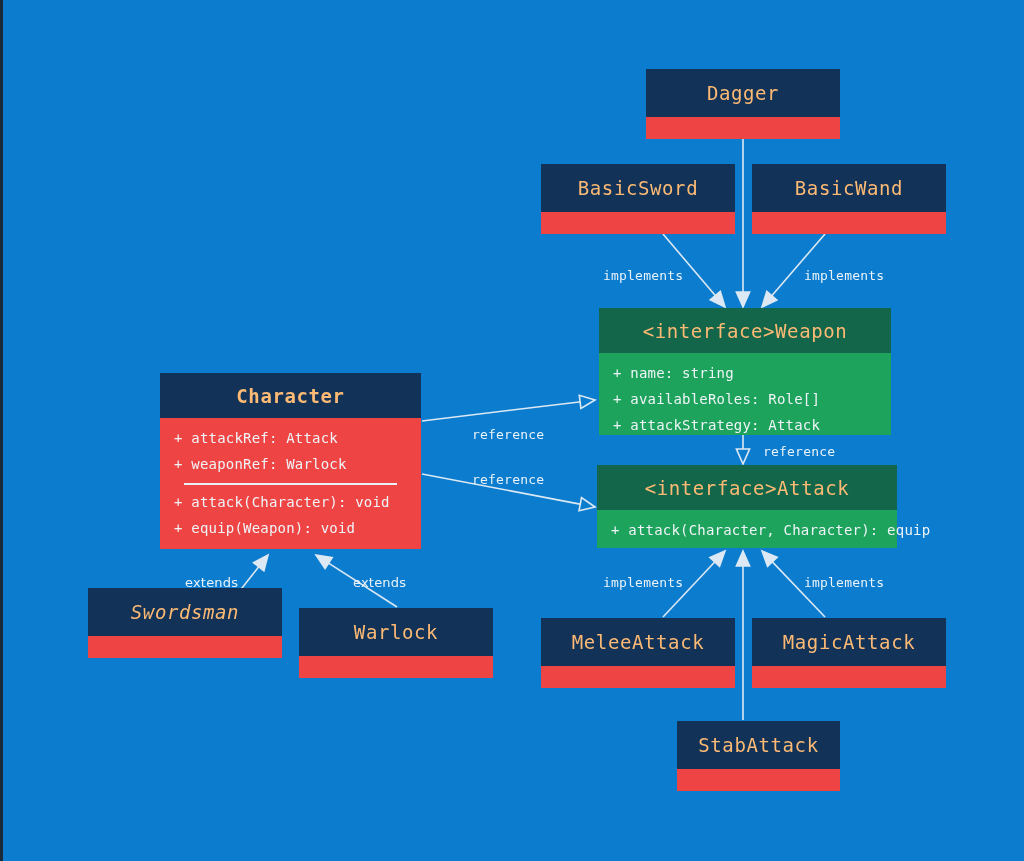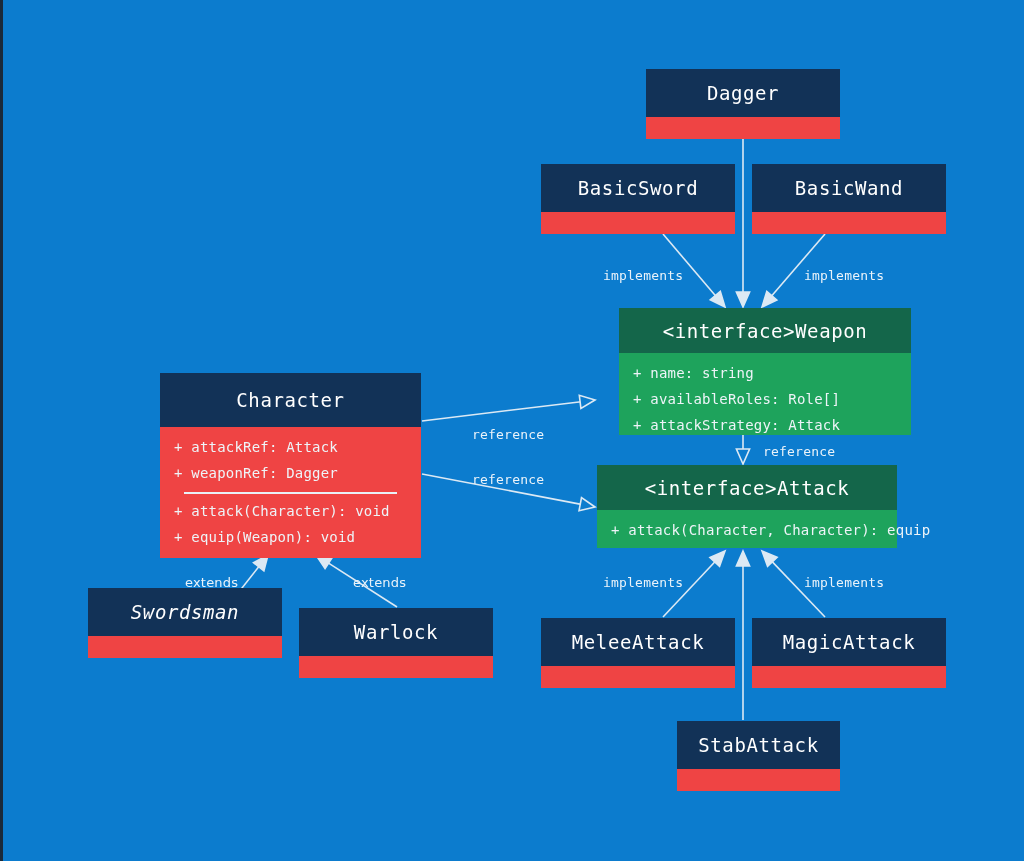--- a/index.html
+++ b/index.html
@@ -24,21 +24,21 @@
     pointer-events: none;
   }
   .uml-box {
     position: absolute;
     box-sizing: border-box;
   }
   .uml-header {
     display: flex;
     align-items: center;
     justify-content: center;
-    color: #ffffff;
+    color: #fdba74;
     font-size: 19px;
     letter-spacing: 0.6px;
     white-space: nowrap;
     text-align: center;
   }
   .cls .uml-header { background: #123257; }
   .cls .uml-body  { background: #ef4444; }
   .iface .uml-header { background: #14664a; }
   .iface .uml-body   { background: #1ea35c; }
 
@@ -109,44 +109,44 @@
         <div class="uml-body" style="height: 22px;"></div>
       </div>
       <div class="uml-box cls" style="left: 538px; top: 164px; width: 194px; height: 70px;">
         <div class="uml-header" style="height: 48px;">BasicSword</div>
         <div class="uml-body" style="height: 22px;"></div>
       </div>
       <div class="uml-box cls" style="left: 749px; top: 164px; width: 194px; height: 70px;">
         <div class="uml-header" style="height: 48px;">BasicWand</div>
         <div class="uml-body" style="height: 22px;"></div>
       </div>
-      <div class="uml-box iface" style="left: 616px; top: 308px; width: 292px; height: 127px;">
+      <div class="uml-box iface" style="left: 596px; top: 308px; width: 292px; height: 127px;">
         <div class="uml-header" style="height: 45px;">&lt;interface&gt;Weapon</div>
         <div class="uml-body" style="height: 82px;">
           <div class="members">
             <div class="member">+ name: string</div>
             <div class="member">+ availableRoles: Role[]</div>
             <div class="member">+ attackStrategy: Attack</div>
           </div>
         </div>
       </div>
       <div class="uml-box iface" style="left: 594px; top: 465px; width: 300px; height: 83px;">
         <div class="uml-header" style="height: 45px;">&lt;interface&gt;Attack</div>
         <div class="uml-body" style="height: 38px;">
           <div class="members">
             <div class="member">+ attack(Character, Character): equip</div>
           </div>
         </div>
       </div>
       <div class="uml-box cls" style="left: 157px; top: 373px; width: 261px; height: 176px;">
-        <div class="uml-header" style="height: 54px;">Character</div>
+        <div class="uml-header" style="height: 45px; font-weight: bold;">Character</div>
         <div class="uml-body" style="height: 131px;">
           <div class="members">
             <div class="member">+ attackRef: Attack</div>
-            <div class="member">+ weaponRef: Dagger</div>
+            <div class="member">+ weaponRef: Warlock</div>
             <div class="divider"></div>
             <div class="member">+ attack(Character): void</div>
             <div class="member">+ equip(Weapon): void</div>
           </div>
         </div>
       </div>
       <div class="uml-box cls" style="left: 85px; top: 588px; width: 194px; height: 70px; font-style: italic;">
         <div class="uml-header" style="height: 48px;">Swordsman</div>
         <div class="uml-body" style="height: 22px;"></div>
       </div>

